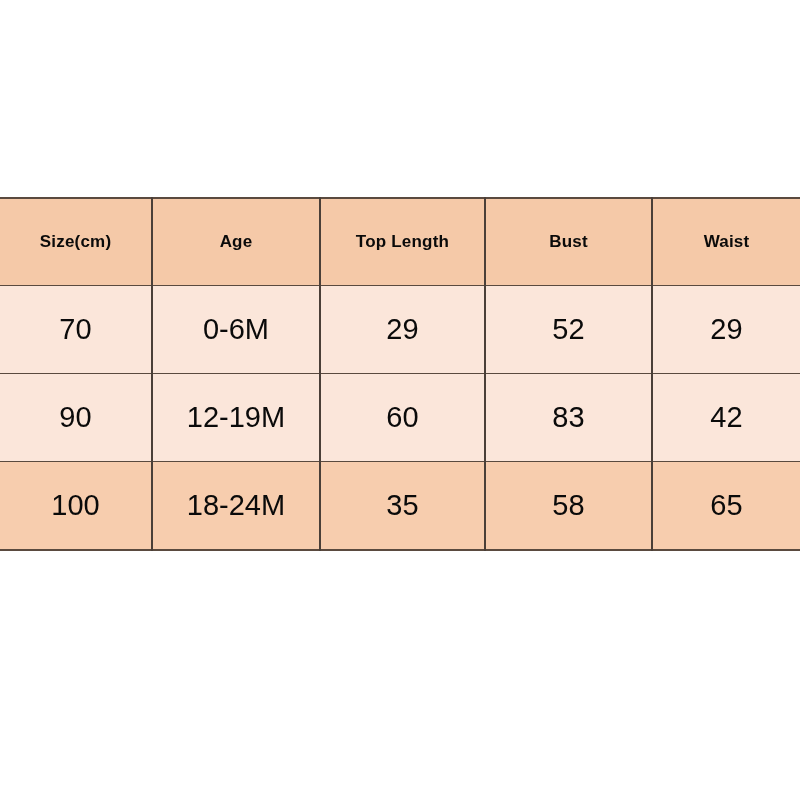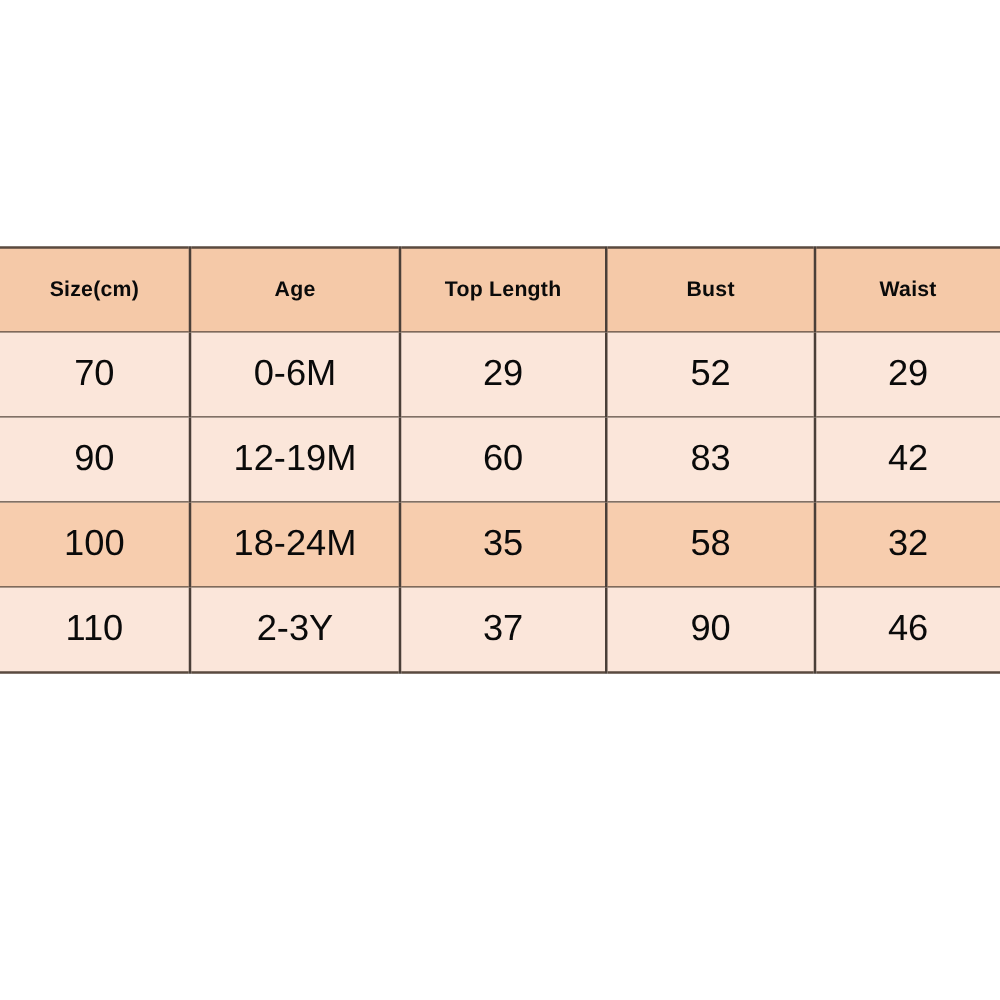--- a/index.html
+++ b/index.html
@@ -32,21 +32,21 @@
 
   table.size-chart td,
   table.size-chart th {
     border-left: 2px solid #4a3f38;
     border-right: 2px solid #4a3f38;
     border-top: 1px solid #5a4a3f;
     border-bottom: 1px solid #5a4a3f;
     text-align: center;
     vertical-align: middle;
     color: #0a0a0a;
-    padding: 0;
+    padding: 10px;
   }
 
   
   table.size-chart tr > *:first-child { border-left: none; }
   table.size-chart tr > *:last-child  { border-right: none; }
 
   
   col.c1 { width: 152px; }
   col.c2 { width: 168px; }
   col.c3 { width: 165px; }
@@ -104,24 +104,17 @@
         <td>12-19M</td>
         <td>60</td>
         <td>83</td>
         <td>42</td>
       </tr>
       <tr class="row-dark">
         <td>100</td>
         <td>18-24M</td>
         <td>35</td>
         <td>58</td>
-        <td>32</td>
-      </tr>
-      <tr class="row-light">
-        <td>110</td>
-        <td>2-3Y</td>
-        <td>37</td>
-        <td>90</td>
-        <td>46</td>
+        <td>65</td>
       </tr>
     </tbody>
   </table>
 </div>
 
 </body></html>

